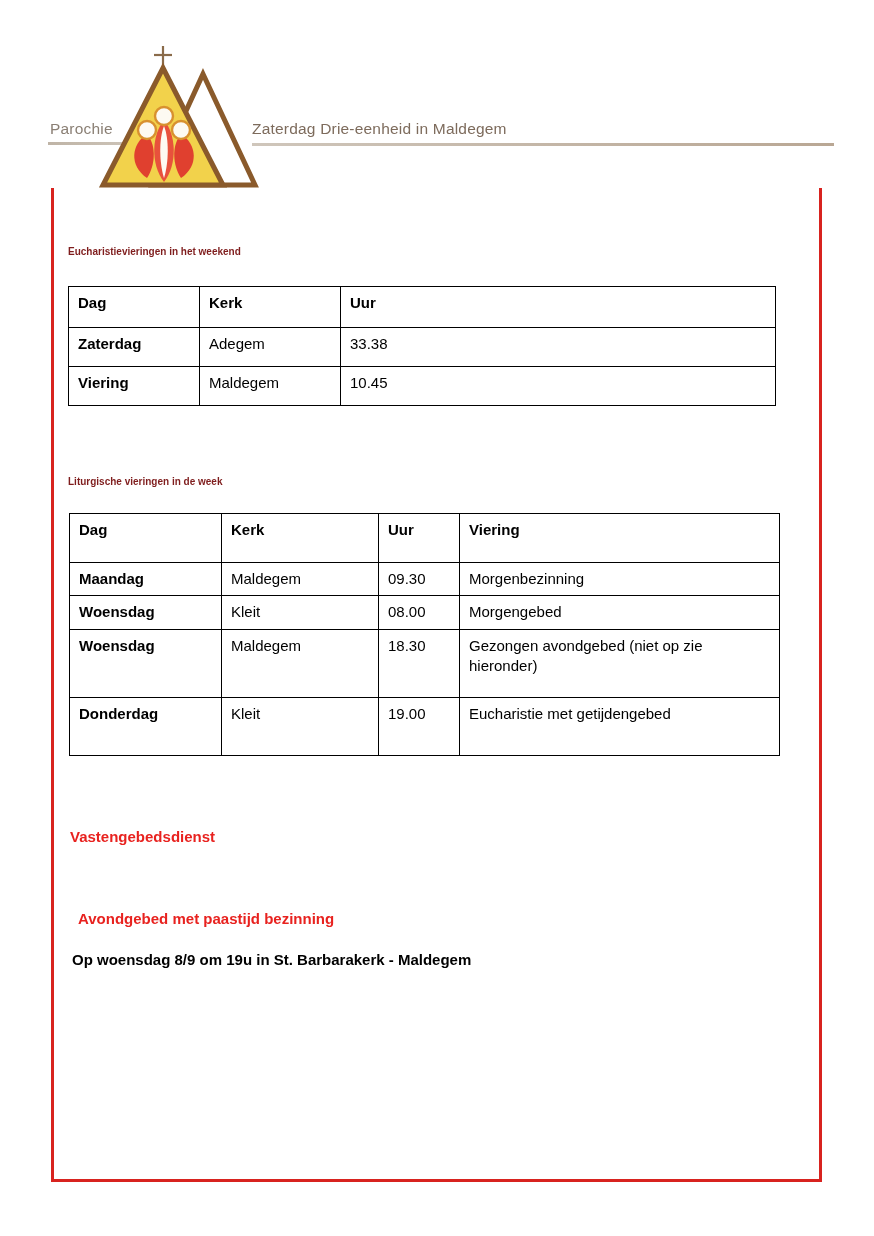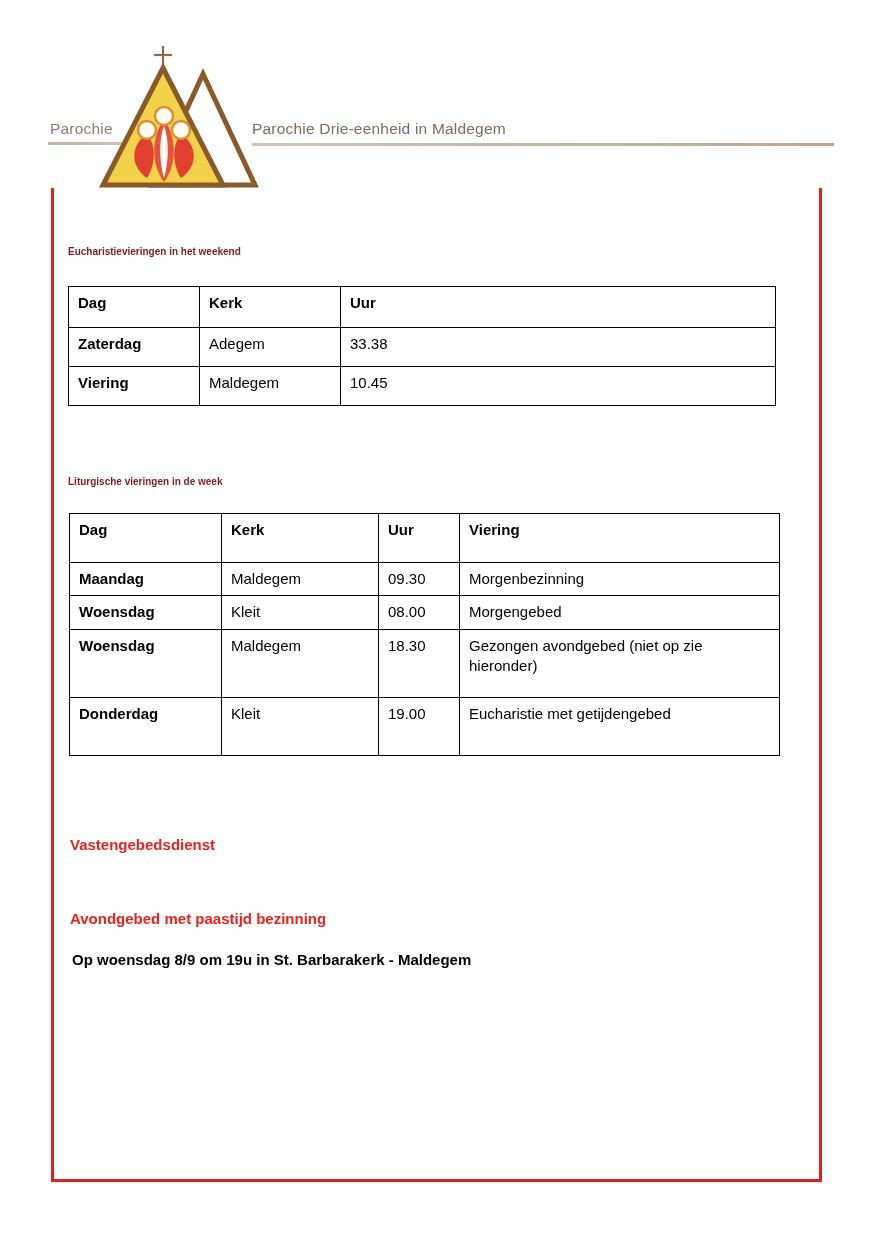--- a/index.html
+++ b/index.html
@@ -140,21 +140,21 @@
   }
 </style>
 </head>
 <body>
 
 <div class="header-band">
 
   <div class="brand-word">Parochie</div>
   <div class="brand-rule-left"></div>
 
-  <div class="brand-title">Parochie Drie-eenheid in Maldegem</div>
+  <div class="brand-title">Zaterdag Drie-eenheid in Maldegem</div>
   <div class="brand-rule-right"></div>
 
   <div class="logo">
     <svg width="180" height="148" viewBox="0 0 180 148" xmlns="http://www.w3.org/2000/svg">
 
       <g stroke="#8a6b4a" stroke-width="2.2" fill="none">
         <line x1="68" y1="4" x2="68" y2="30"></line>
         <line x1="59" y1="13" x2="77" y2="13"></line>
       </g>
 
@@ -246,22 +246,22 @@
         </tr>
         <tr class="body" style="height:58px">
           <td class="day">Donderdag</td>
           <td>Kleit</td>
           <td>19.00</td>
           <td>Eucharistie met getijdengebed</td>
         </tr>
       </tbody>
     </table>
 
-    <div class="notice red" style="left:16px; top:640px;margin-top:8px;">Vastengebedsdienst</div>
-
-
-    <div class="notice red" style="left:16px; top:722px;">Avondgebed met paastijd bezinning</div>
+    <div class="notice red" style="left:16px; top:640px;">Vastengebedsdienst</div>
+
+
+    <div class="notice red" style="left:24px; top:722px;">Avondgebed met paastijd bezinning</div>
 
     <div class="notice black" style="left:18px; top:763px;">Op woensdag 8/9 om 19u in St. Barbarakerk - Maldegem</div>
 
 
   </div>
 </div>
 
 </body></html>

